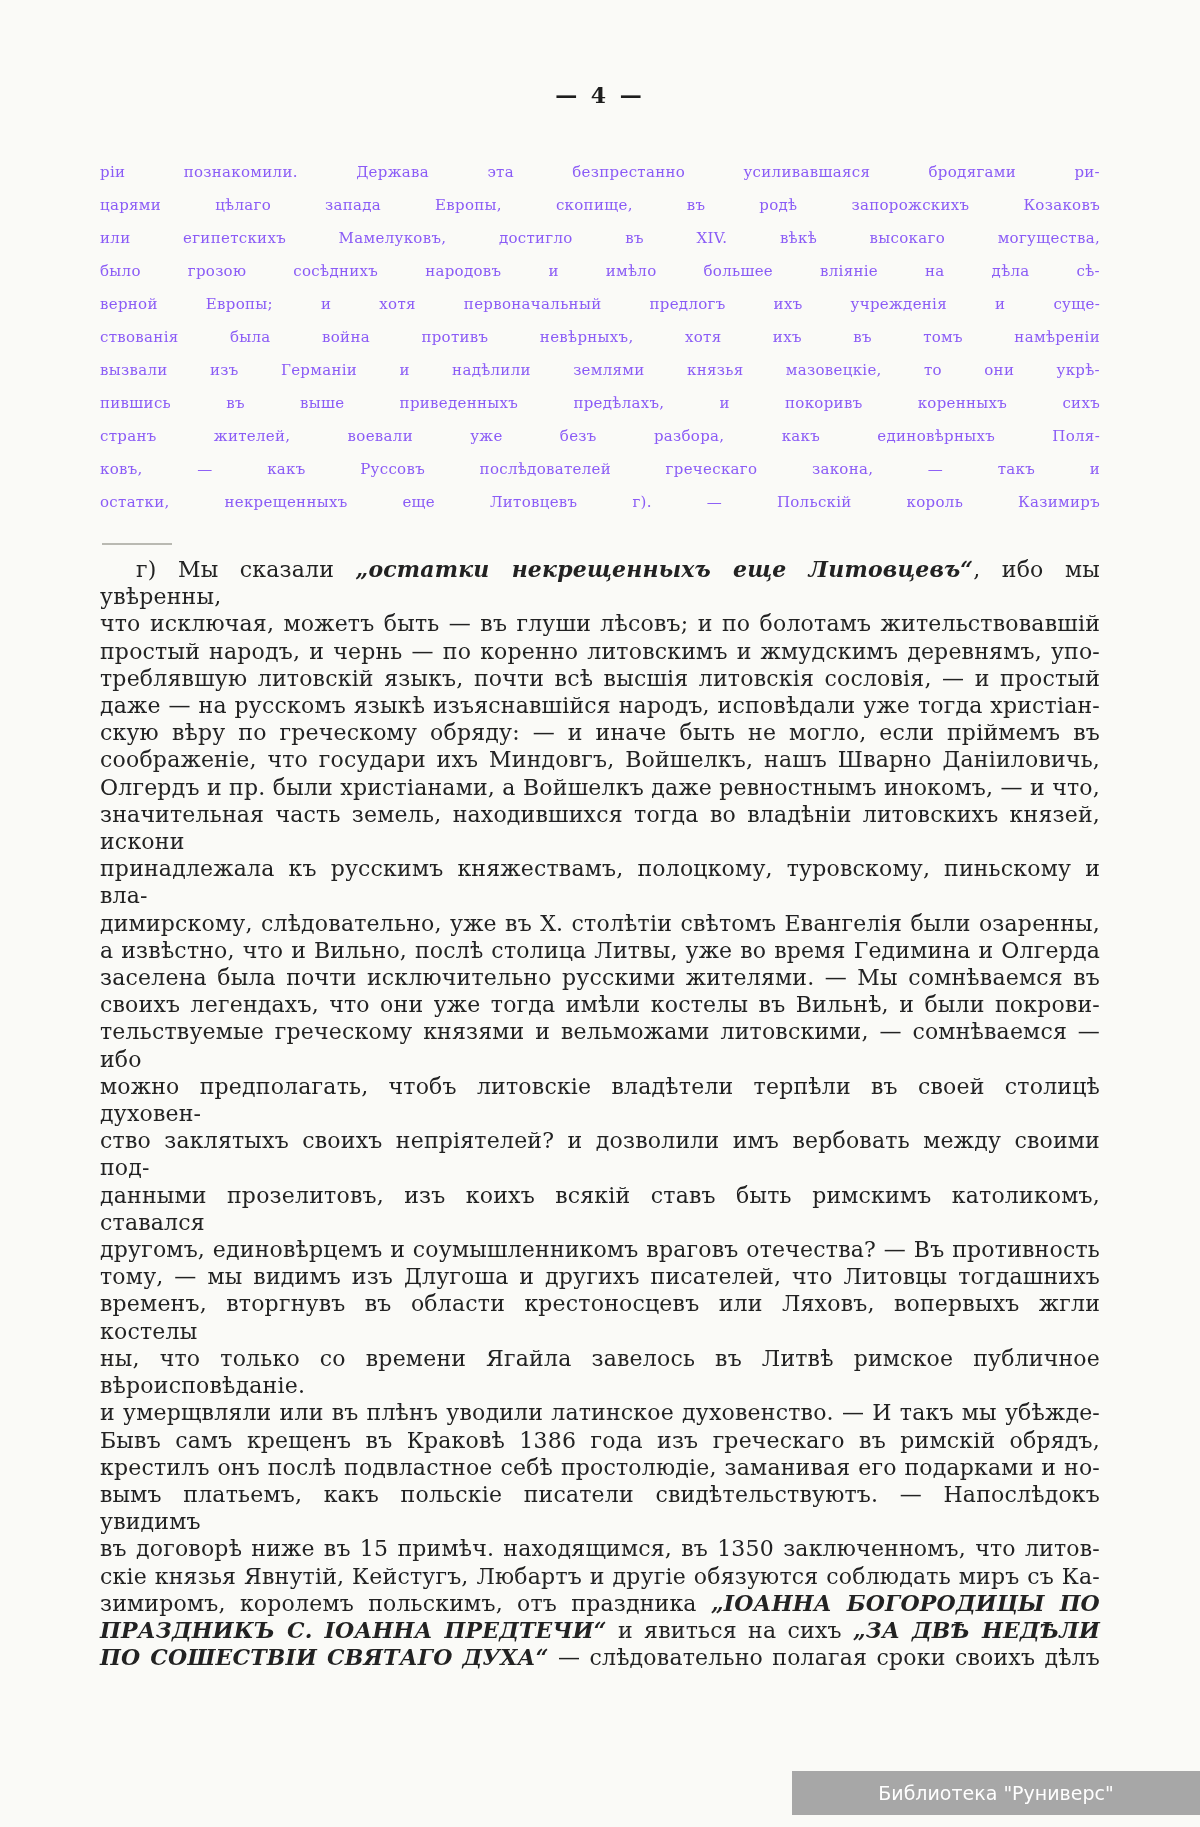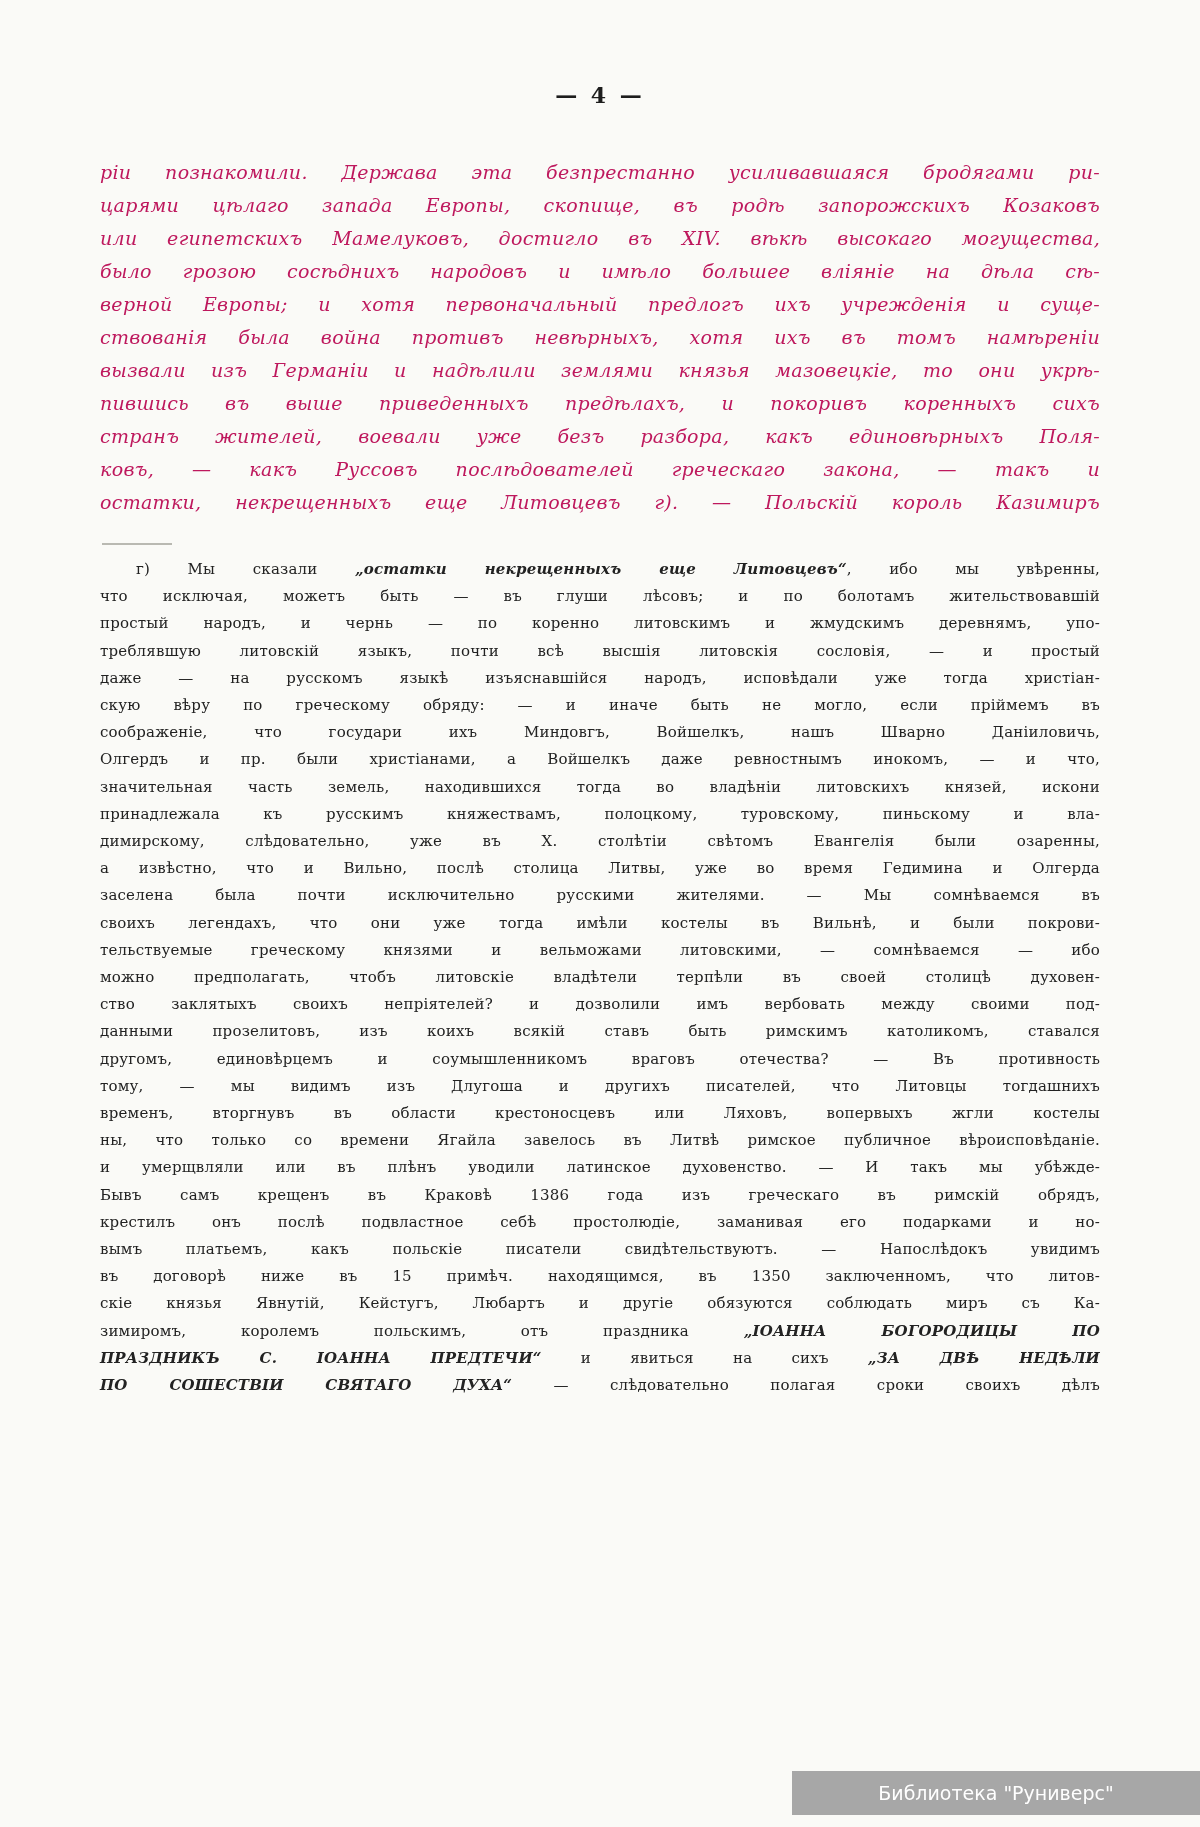--- a/index.html
+++ b/index.html
@@ -23,45 +23,44 @@
     letter-spacing: 3px;
     color: #1d1d1d;
   }
   .main-text {
     position: absolute;
     top: 156px;
     left: 100px;
     width: 1000px;
   }
   .main-line {
-    font-size: 19px;
+    font-size: 15px;
     line-height: 33px;
     text-align: justify;
     text-align-last: justify;
     letter-spacing: 0.3px;
-    color: #be185d;
+    color: #8b5cf6;
     white-space: normal;
-    font-style: italic;
   }
   .footnote-separator {
     position: absolute;
     top: 543px;
     left: 102px;
     width: 70px;
     height: 2px;
     background: #b9b9b2;
   }
   .footnote {
     position: absolute;
     top: 556px;
     left: 100px;
     width: 1000px;
   }
   .fn-line {
-    font-size: 15px;
+    font-size: 22px;
     line-height: 27.2px;
     text-align: justify;
     text-align-last: justify;
     letter-spacing: 0.2px;
     color: #222;
   }
   .footnote .fn-line:first-child { text-indent: 36px; }
   .fn-line .bi {
     font-style: italic;
     font-weight: bold;

